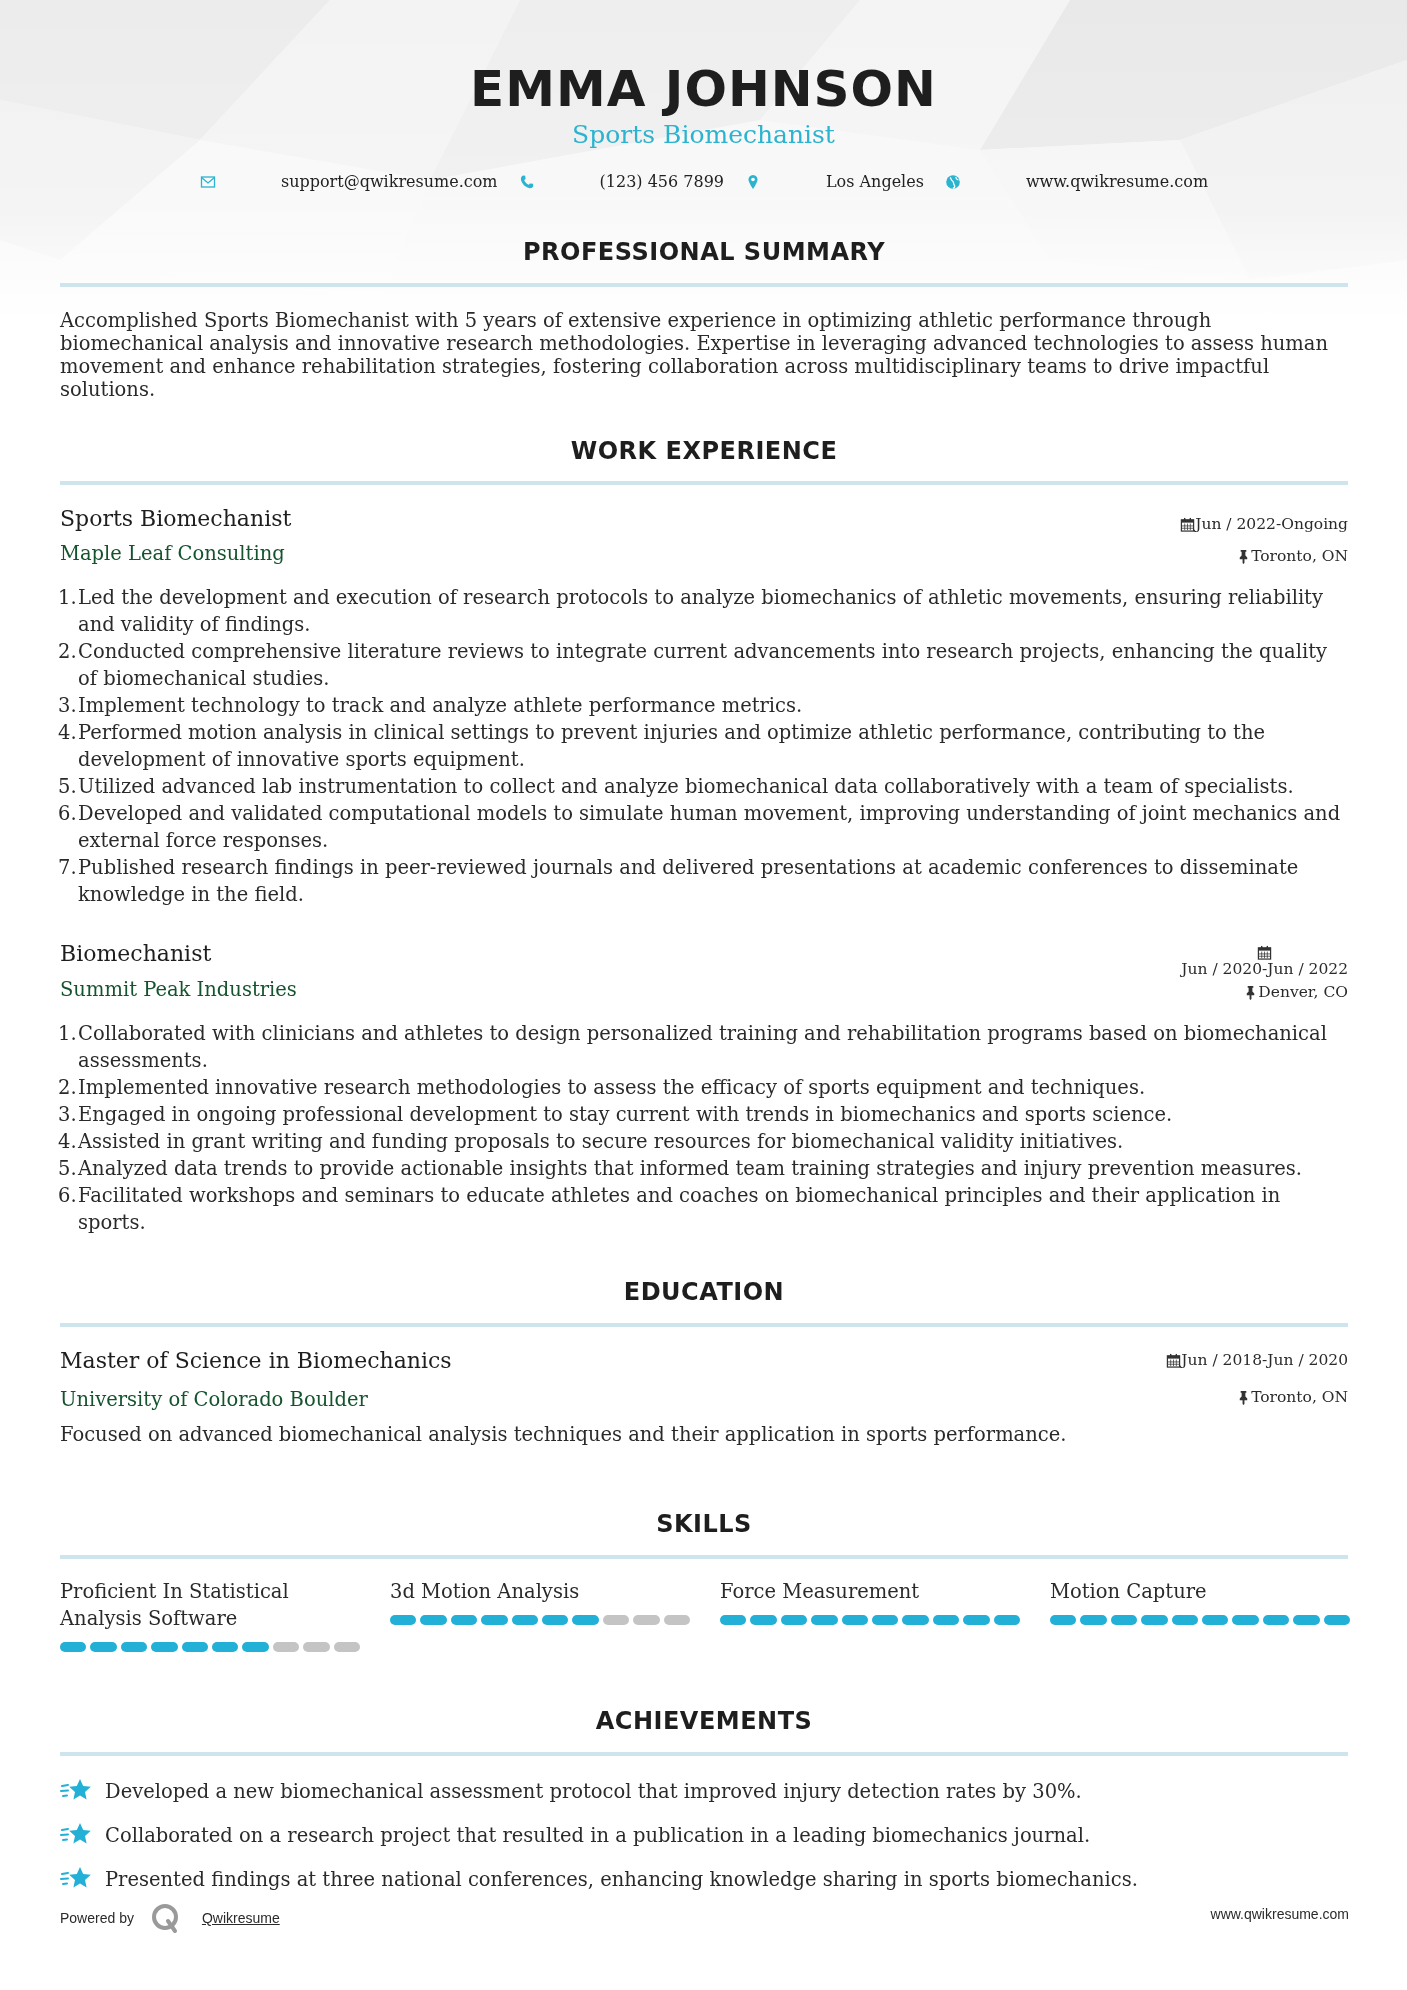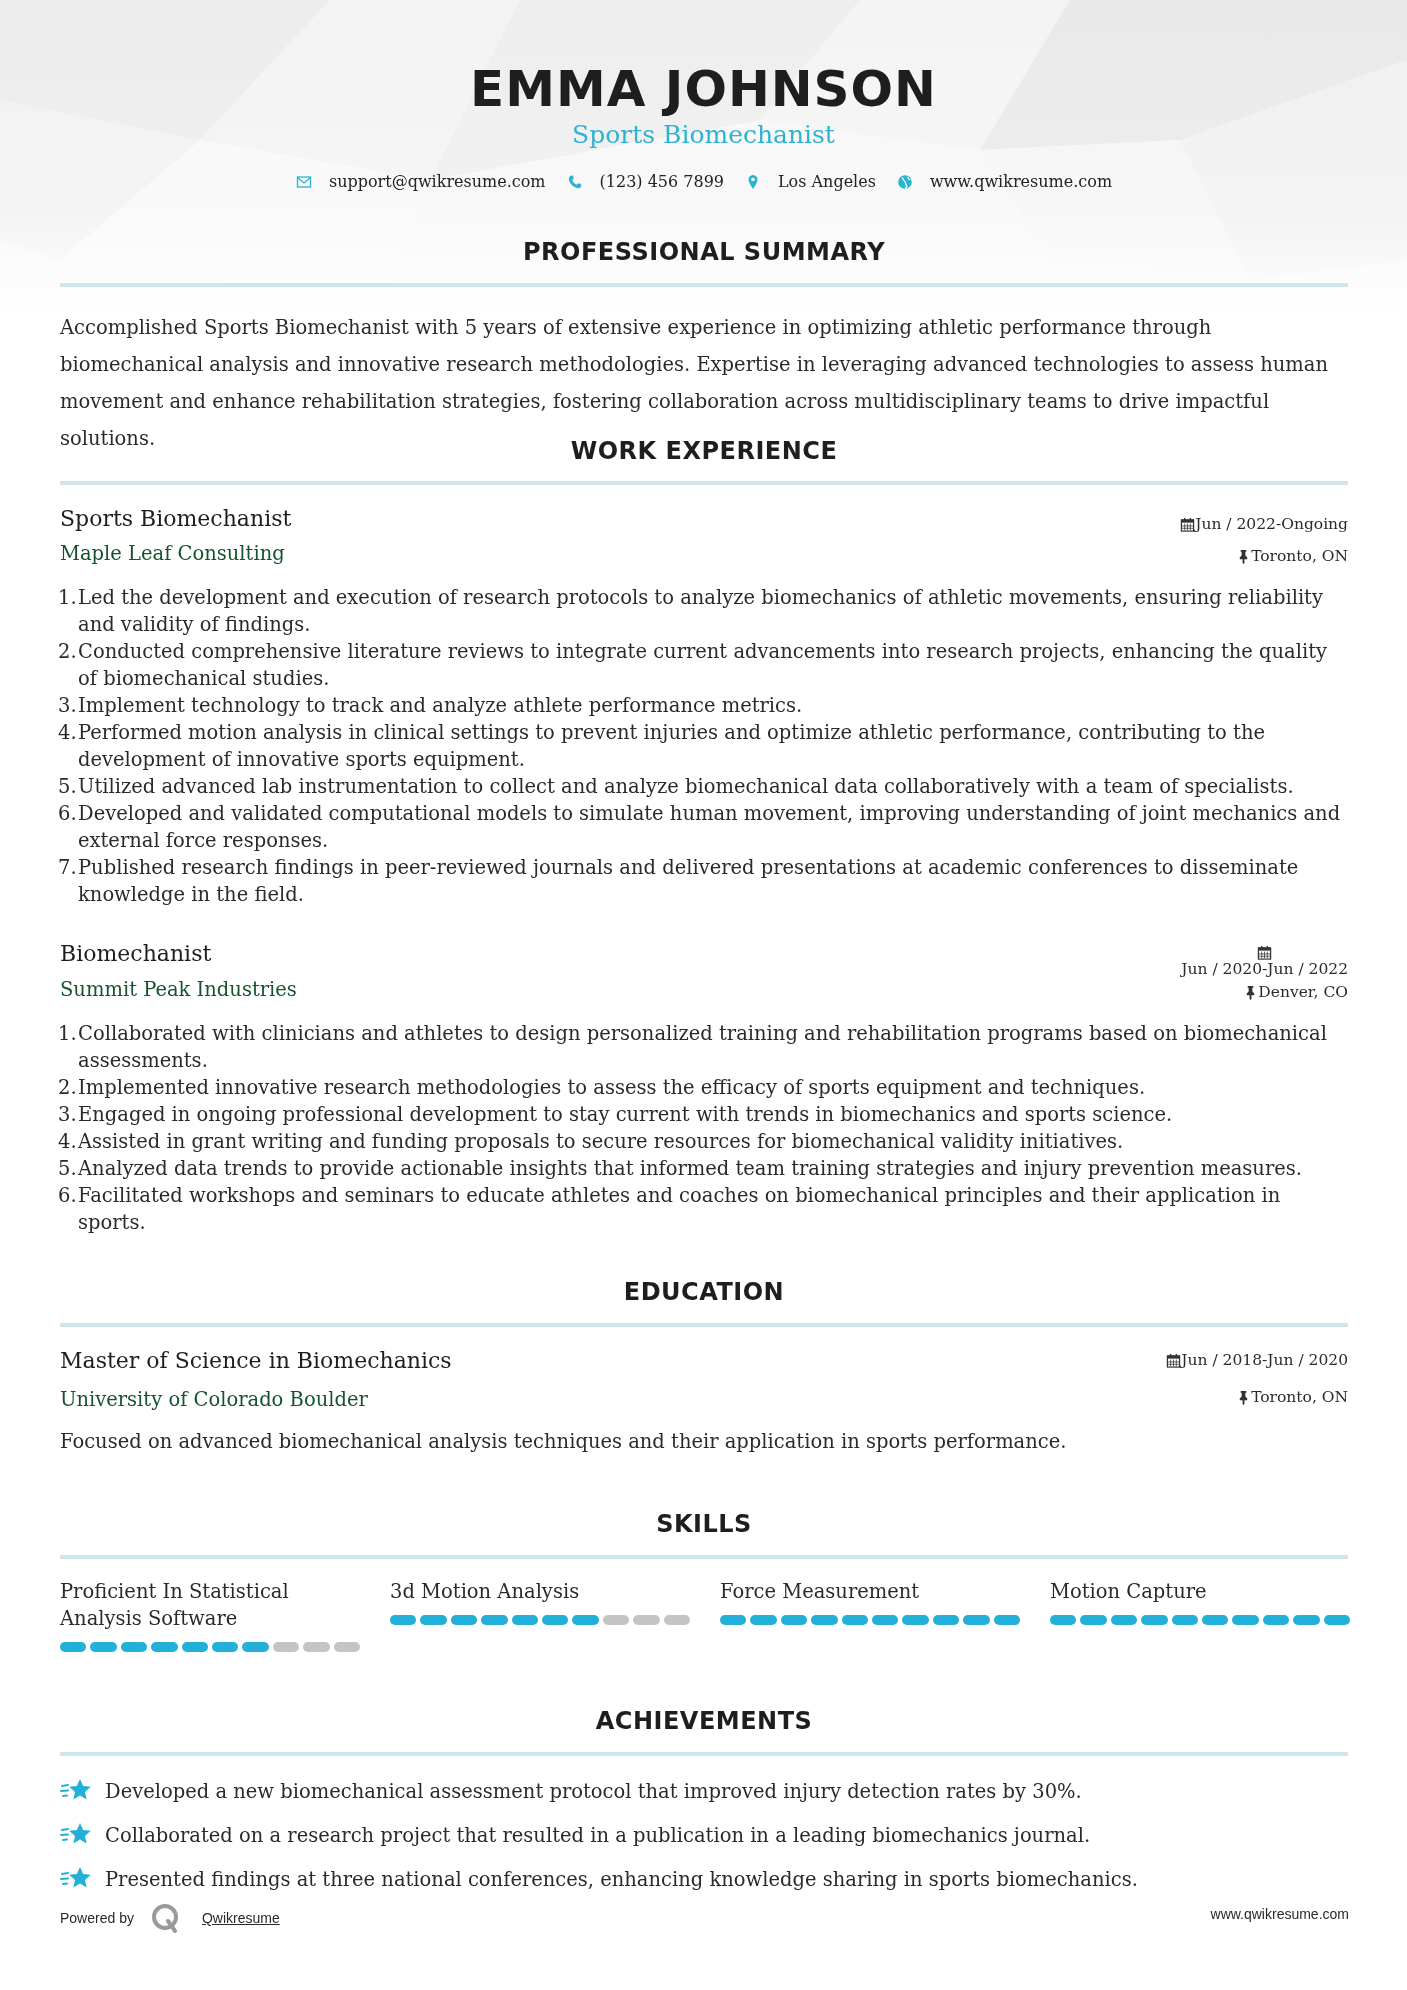--- a/index.html
+++ b/index.html
@@ -21,35 +21,35 @@
     }
     .role {
       position: absolute; left: 0; width: 1407px; top: 120px; text-align: center;
       font-family: "DejaVu Serif", serif; font-size: 25px; color: #2bb3cf;
     }
     .contacts {
       position: absolute; left: 0; width: 1407px; top: 172px;
       display: flex; justify-content: center; align-items: center; gap: 0;
       font-size: 16px; color: #222;
     }
-    .contact { display: flex; align-items: center; margin: 0 10px; }
+    .contact { display: flex; align-items: center; margin: 0 10px; gap: 48px; }
     .contact .ic { width: 18px; height: 18px; margin-right: 16px; display: inline-flex; align-items: center; justify-content: center; }
     .contact .ic svg { width: 16px; height: 16px; }
 
     .section-title {
       position: absolute; left: 60px; width: 1288px; text-align: center;
       font-family: "DejaVu Sans", sans-serif; font-weight: bold; font-size: 24px; color: #1e1e1e;
       letter-spacing: 0.5px;
     }
     .section-rule {
       position: absolute; left: 60px; width: 1288px; height: 4px; background: #cfe5ee;
     }
 
     .para {
-      position: absolute; left: 60px; width: 1290px; font-size: 19.5px; line-height: 37px; color: #2a2a2a;
+      position: absolute; left: 60px; width: 1290px; font-size: 19.5px; line-height: 23px; color: #2a2a2a;
     }
 
     .job-title {
       position: absolute; left: 60px; font-size: 22px; color: #1e1e1e;
     }
     .company {
       position: absolute; left: 60px; font-size: 19.5px; color: #14532d;
     }
     .meta {
       position: absolute; right: 59px; font-size: 15.5px; color: #2a2a2a;

